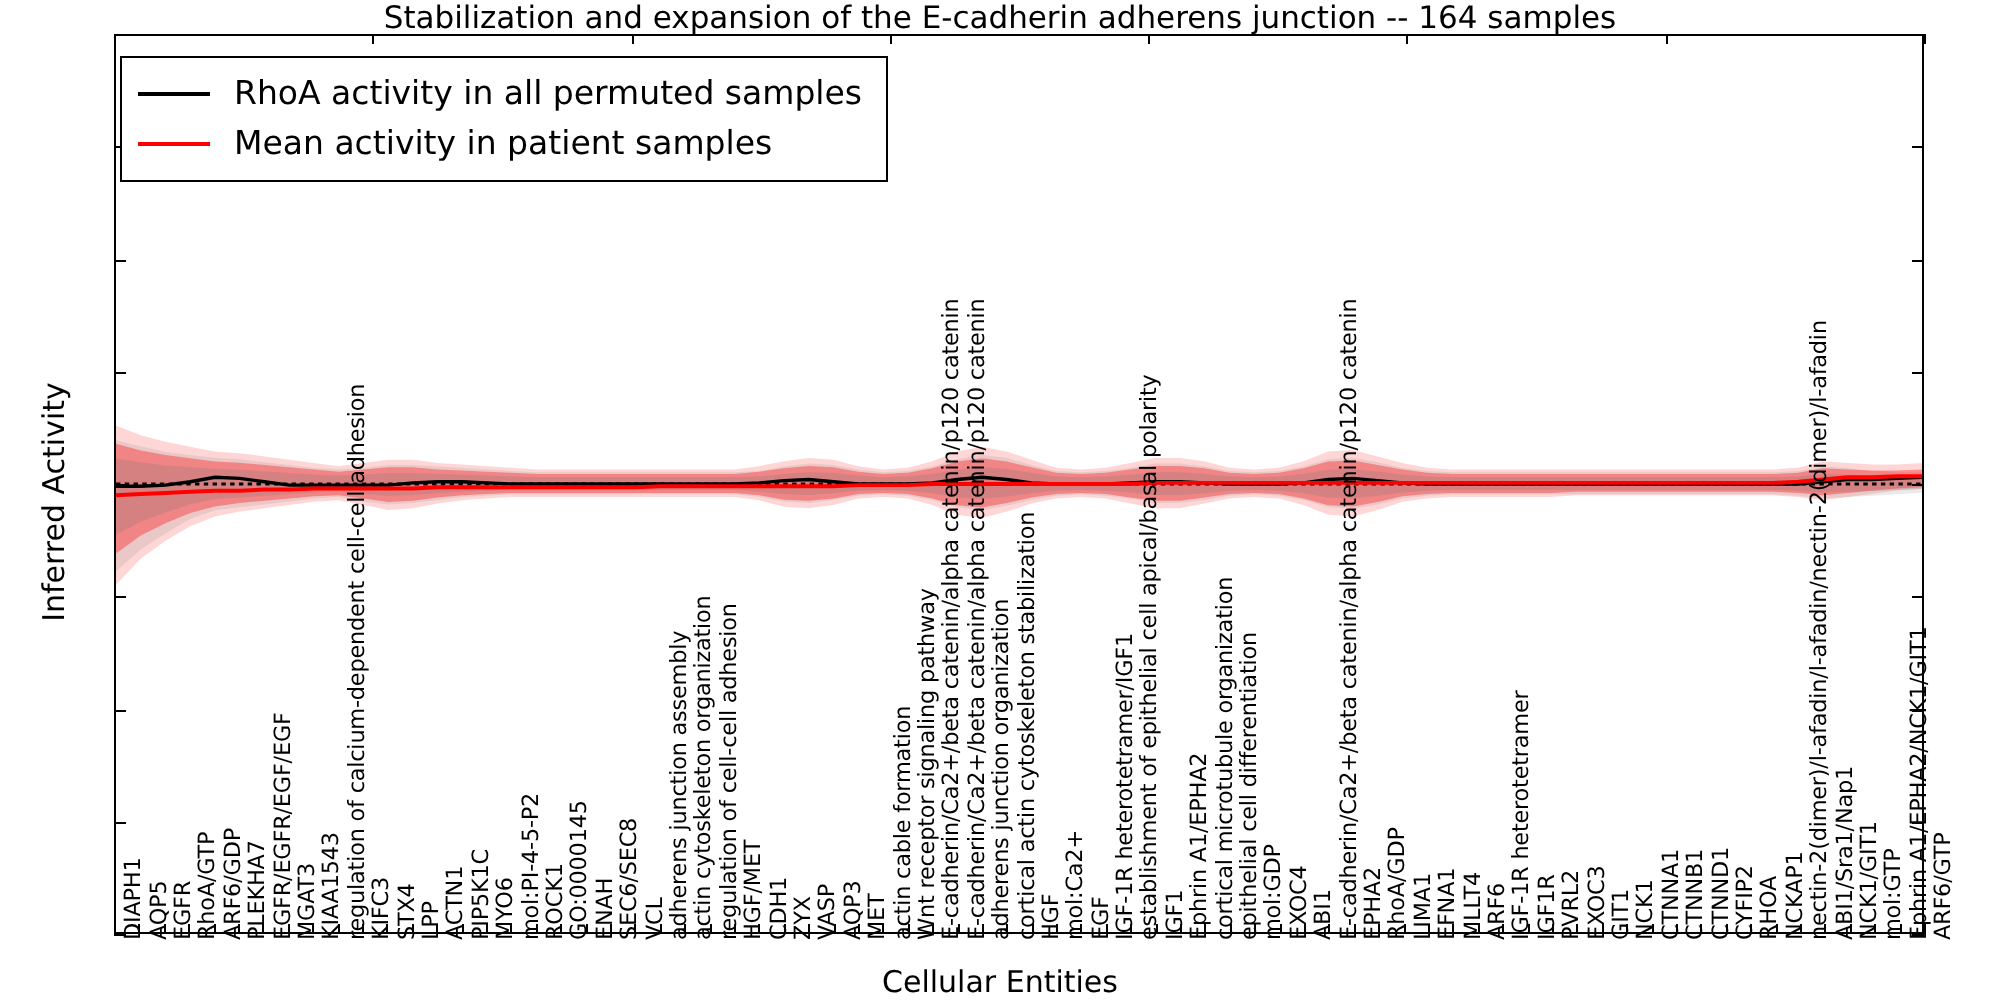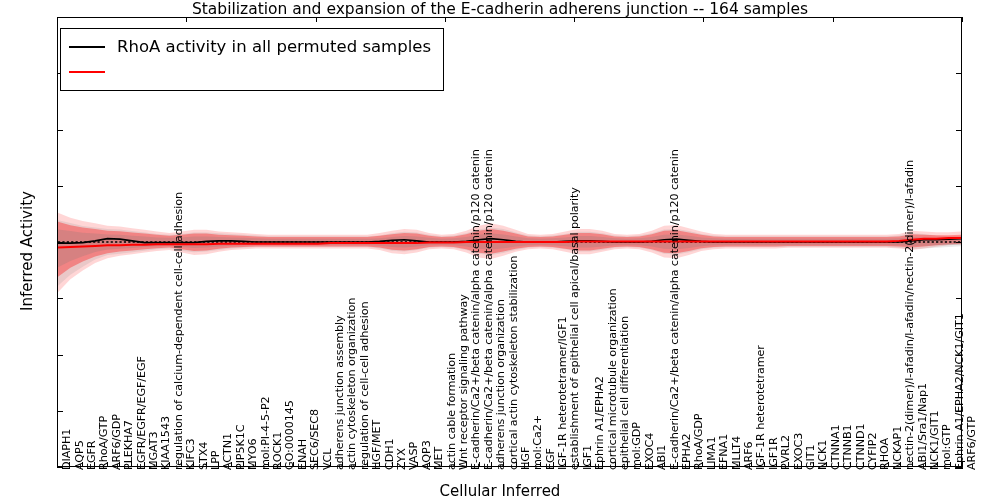--- a/index.html
+++ b/index.html
@@ -334,25 +334,26 @@
       <div class="xtick-mark" style="left: 924.808px; top: 462px;"></div>
       <div class="xtick-label" style="left: 941.405px;">mol:GTP</div>
       <div class="xtick-mark" style="left: 937.205px; top: 462px;"></div>
       <div class="xtick-label" style="left: 953.803px;">Ephrin A1/EPHA2/NCK1/GIT1</div>
       <div class="xtick-mark" style="left: 949.603px; top: 462px;"></div>
       <div class="xtick-label" style="left: 966.2px;">ARF6/GTP</div>
       <div class="xtick-mark" style="left: 962px; top: 462px;"></div>
     </div>
 
   <div class="ylabel">Inferred Activity</div>
-  <div class="xlabel">Cellular Inferred</div>
+  <div class="xlabel">Cellular Entities</div>
 
   <div class="legend-box">
     <div class="legend-row">
       <span class="legend-swatch" id="lg0" style="border-top: 2px solid rgb(0, 0, 0);"></span>
       <span class="legend-text">RhoA activity in all permuted samples</span>
     </div>
     <div class="legend-row">
       <span class="legend-swatch" id="lg1" style="border-top: 2px solid rgb(255, 0, 0);"></span>
+      <span class="legend-text">Mean activity in patient samples</span>
     </div>
   </div>
 
 </div>
 
 </body></html>

